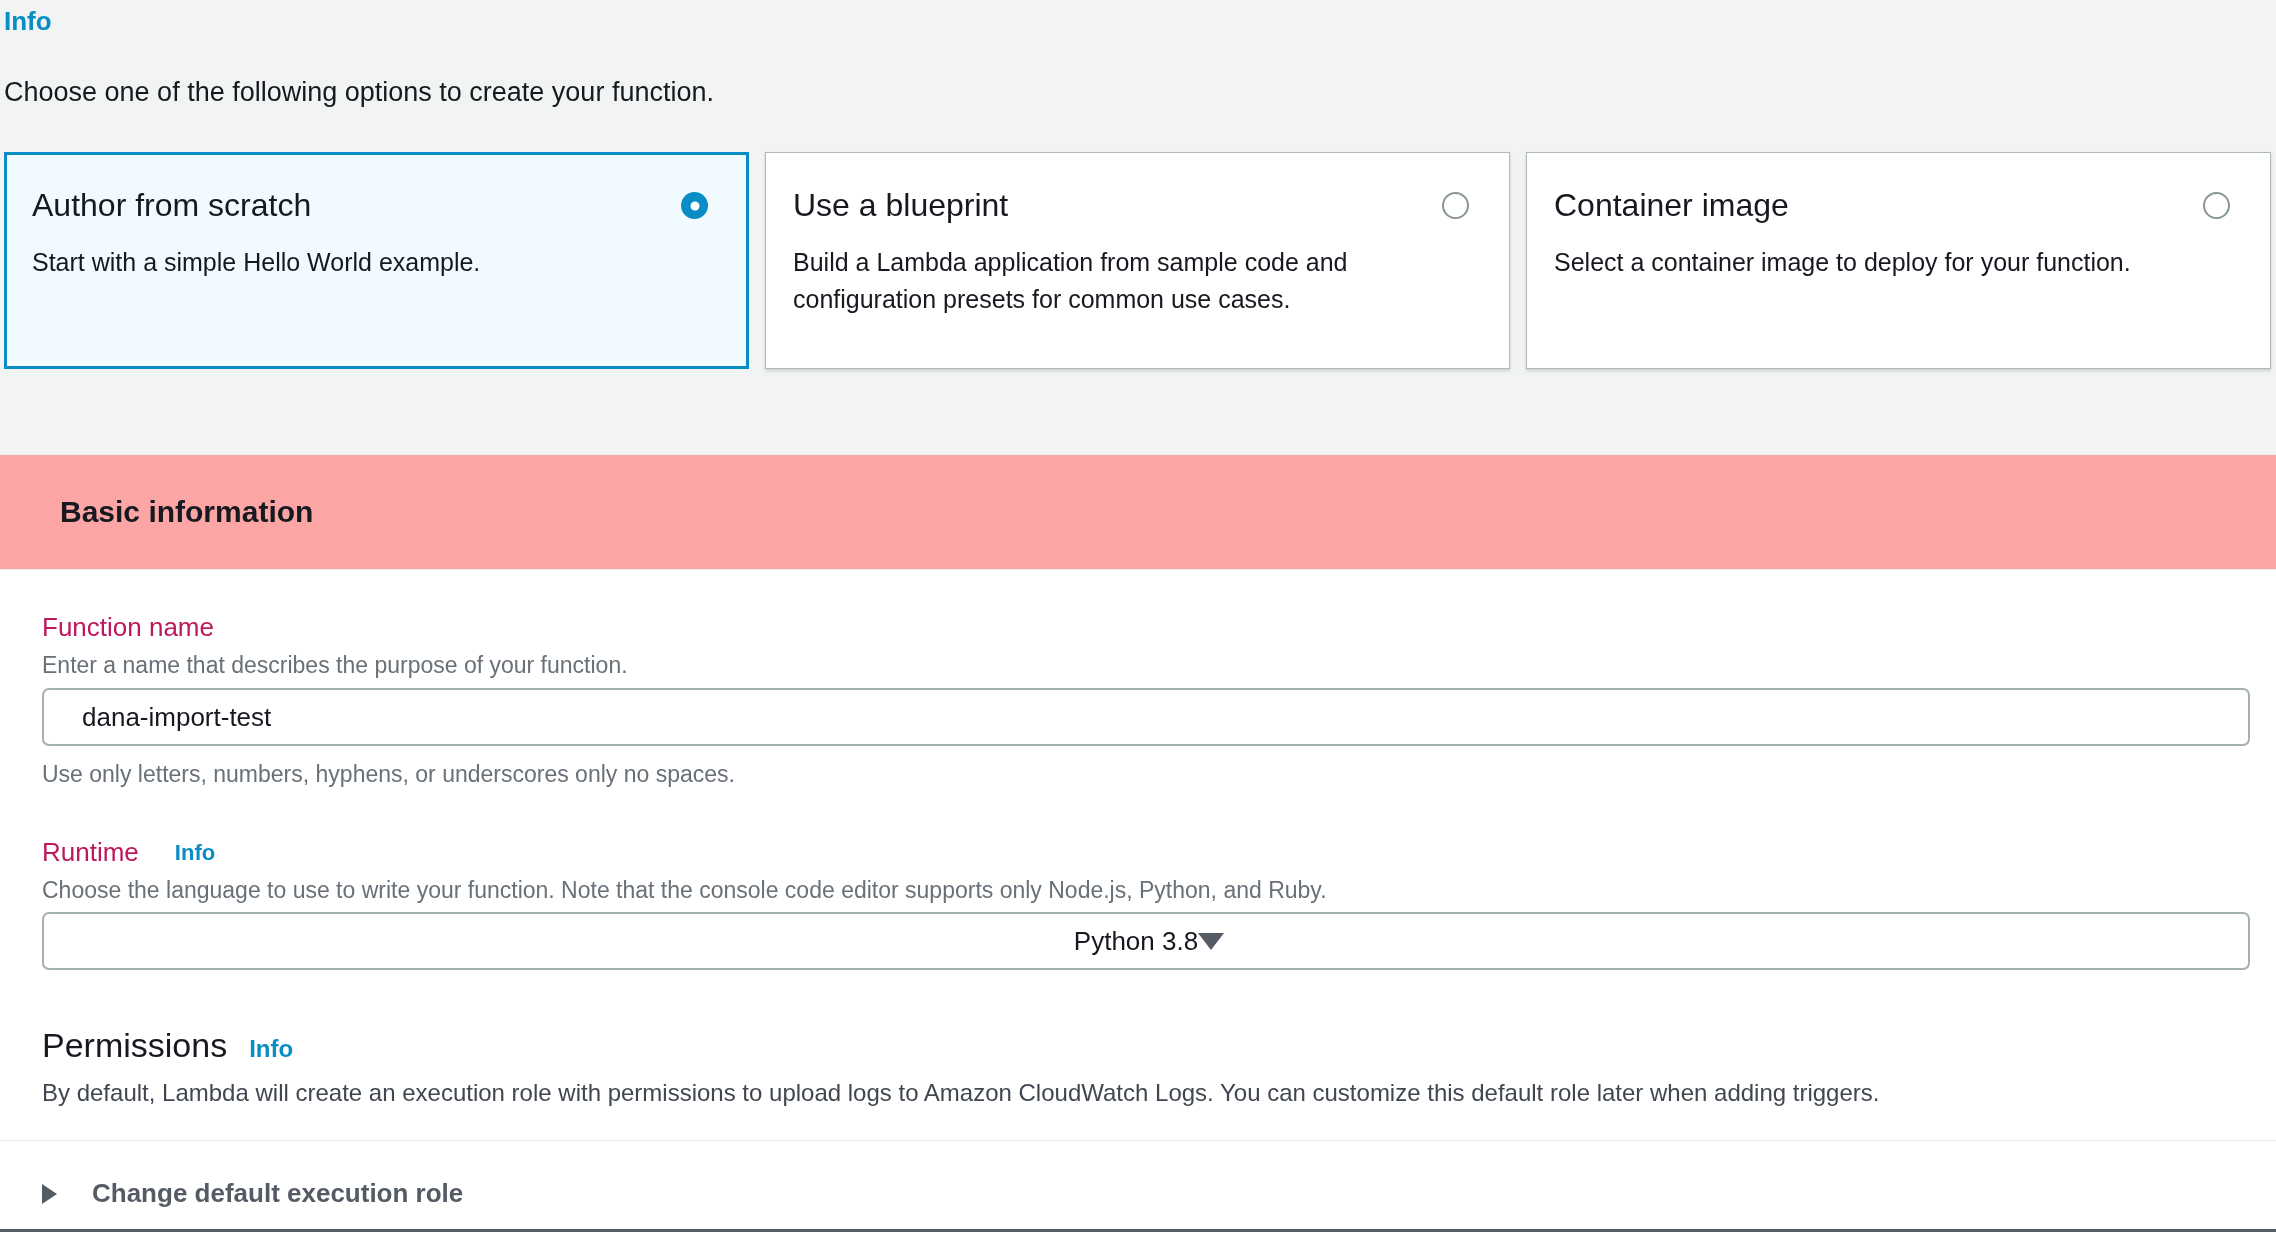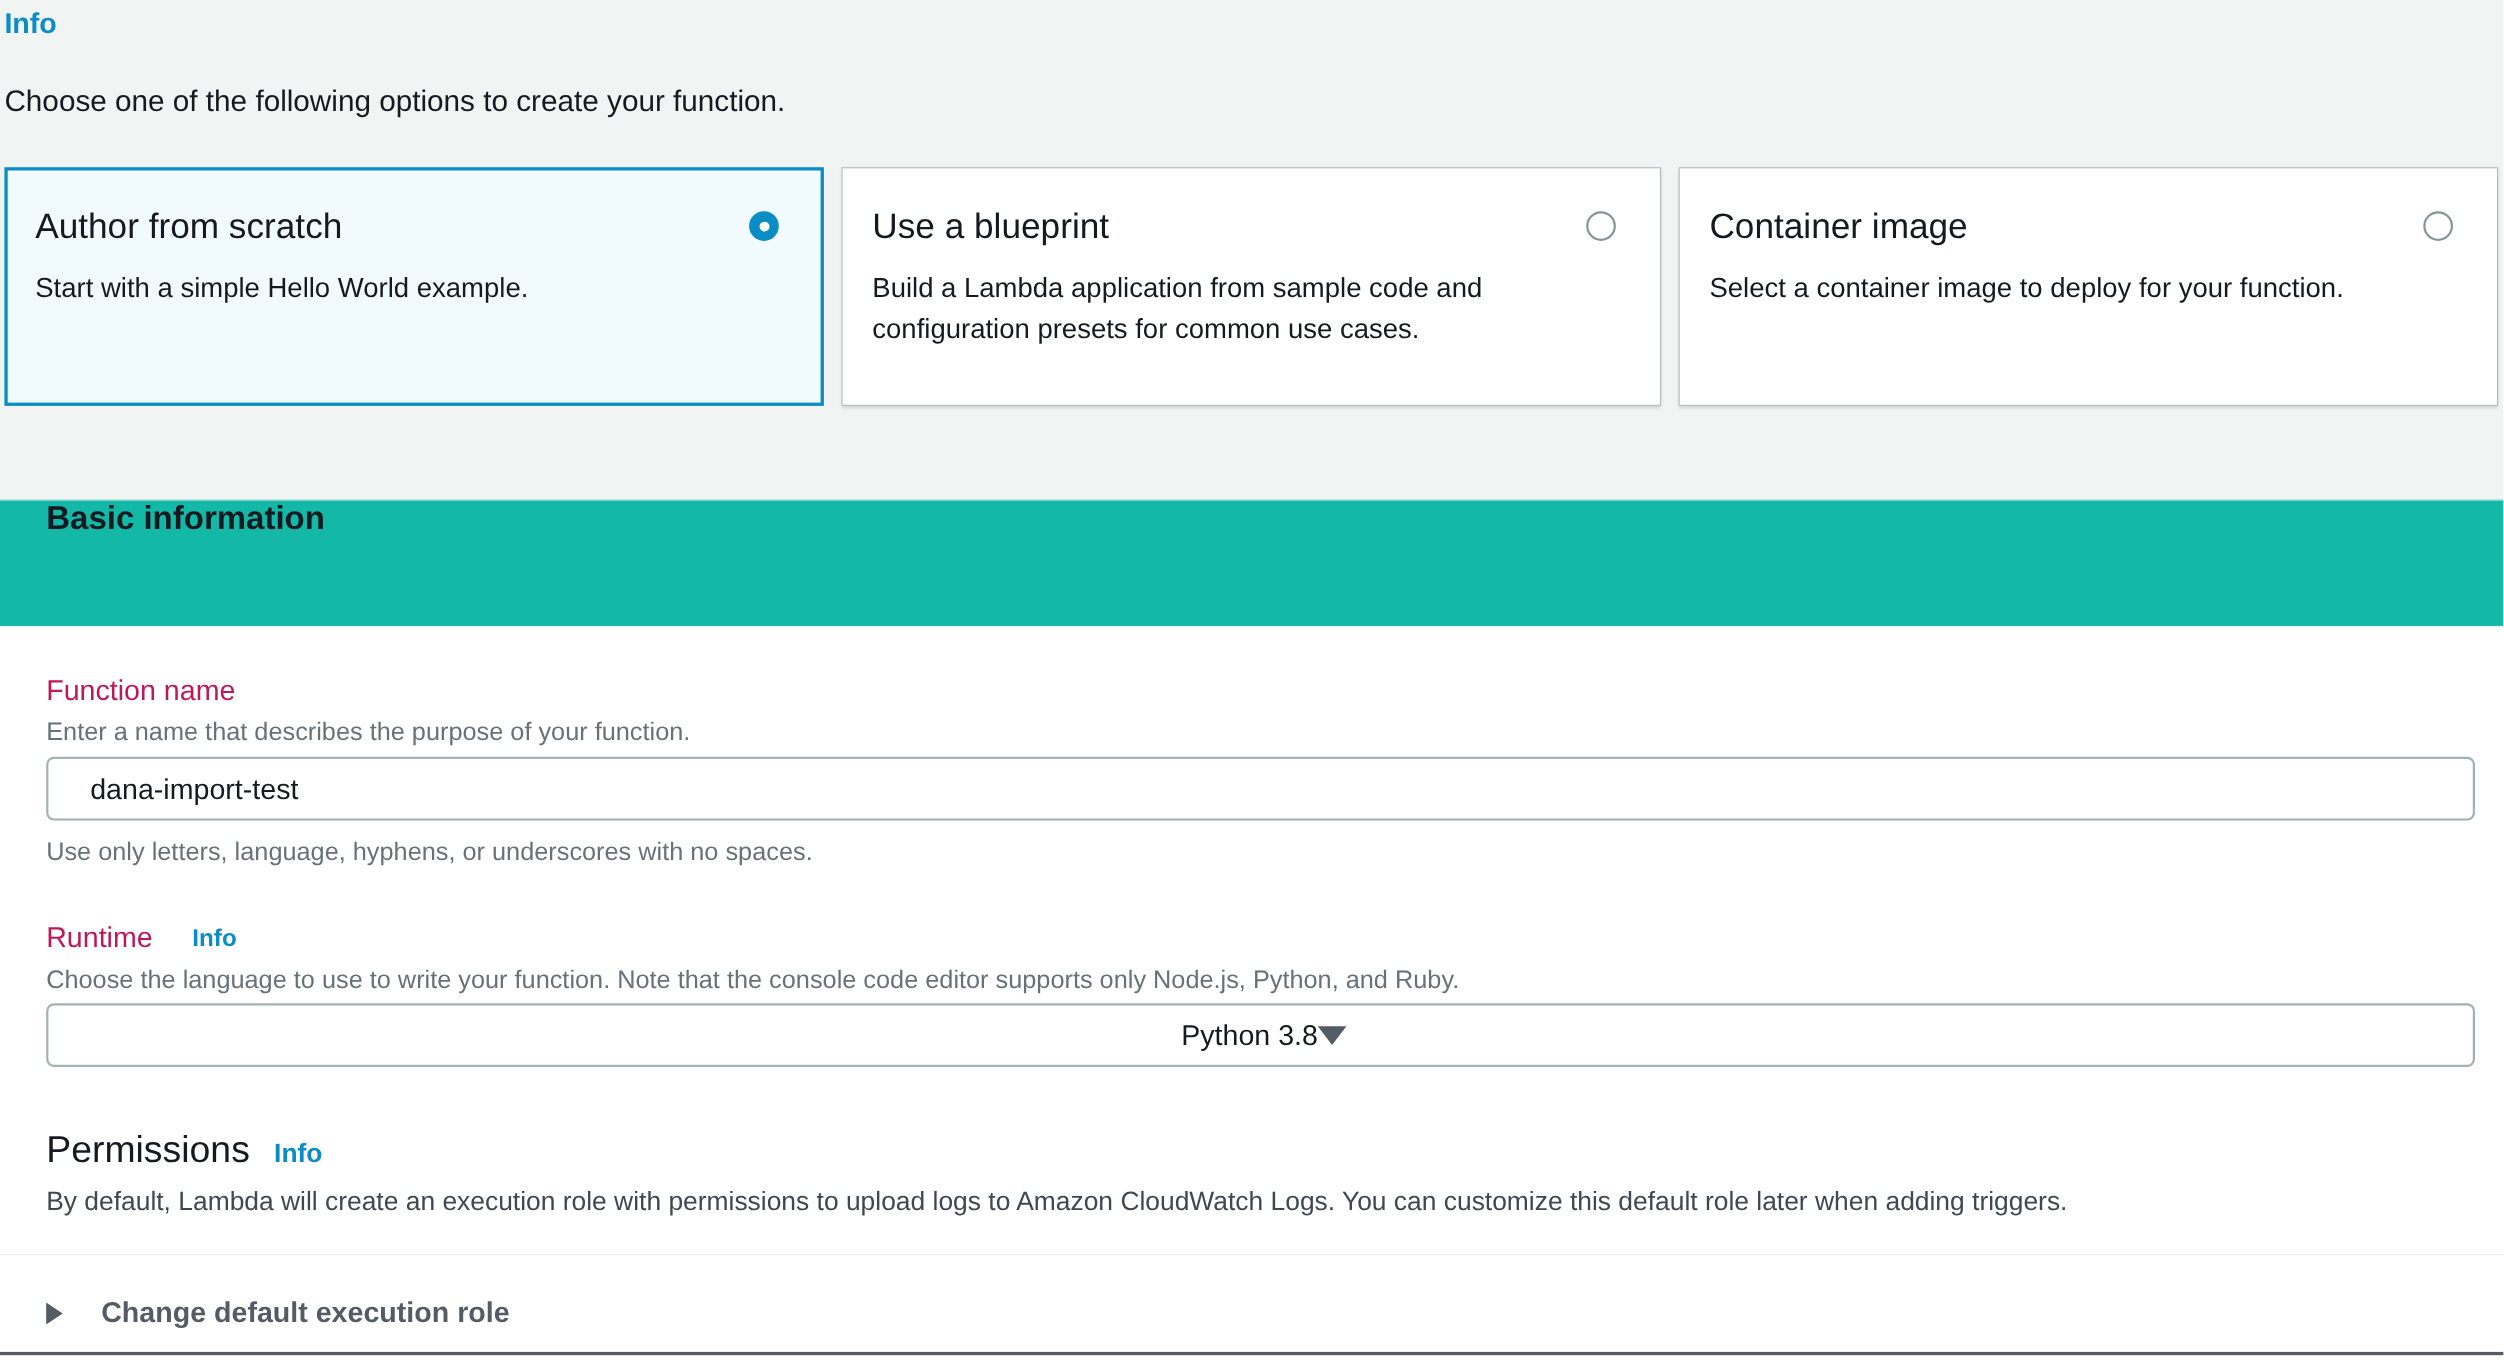--- a/index.html
+++ b/index.html
@@ -81,27 +81,27 @@
   .radio.checked::after {
     content: "";
     position: absolute;
     left: 50%; top: 50%;
     width: 9px; height: 9px;
     transform: translate(-50%,-50%);
     background: #ffffff;
     border-radius: 50%;
   }
   .section-band {
-    background: #14b8a6;
+    background: #fca5a5;
     border-top: 1px solid #ebedee;
     border-bottom: 1px solid #eaeded;
     height: 116px;
     display: flex;
-    align-items: flex-start;
-    padding-left: 42px;
+    align-items: center;
+    padding-left: 60px;
   }
   .section-band h2 { font-size: 30px; font-weight: 700; color: #16191f; }
   .content {
     background: #ffffff;
     padding: 42px 26px 0 42px;
     position: relative;
   }
   .field-label { font-size: 26px; font-weight: 400; color: #be185d; display: inline-block; }
   .label-row { display: flex; align-items: center; gap: 36px; }
   .label-row .info-link { font-size: 22px; }
@@ -208,21 +208,21 @@
 
 <div class="section-band">
   <h2>Basic information</h2>
 </div>
 
 <div class="content">
   <div class="field-function-name">
     <label class="field-label">Function name</label>
     <div class="field-desc">Enter a name that describes the purpose of your function.</div>
     <input class="text-input" type="text" value="dana-import-test" style="">
-    <div class="field-constraint">Use only letters, language, hyphens, or underscores with no spaces.</div>
+    <div class="field-constraint">Use only letters, numbers, hyphens, or underscores only no spaces.</div>
   </div>
 
   <div class="field-runtime">
     <div class="label-row">
       <label class="field-label">Runtime</label>
       <a class="info-link">Info</a>
     </div>
     <div class="field-desc">Choose the language to use to write your function. Note that the console code editor supports only Node.js, Python, and Ruby.</div>
     <div class="select-box">
       <span>Python 3.8</span>

